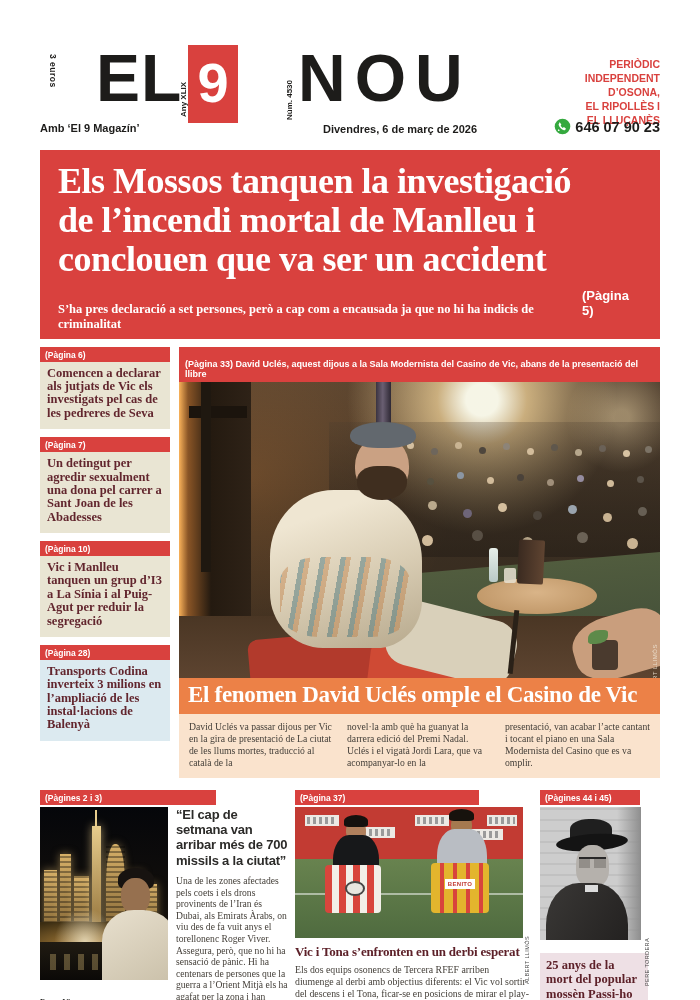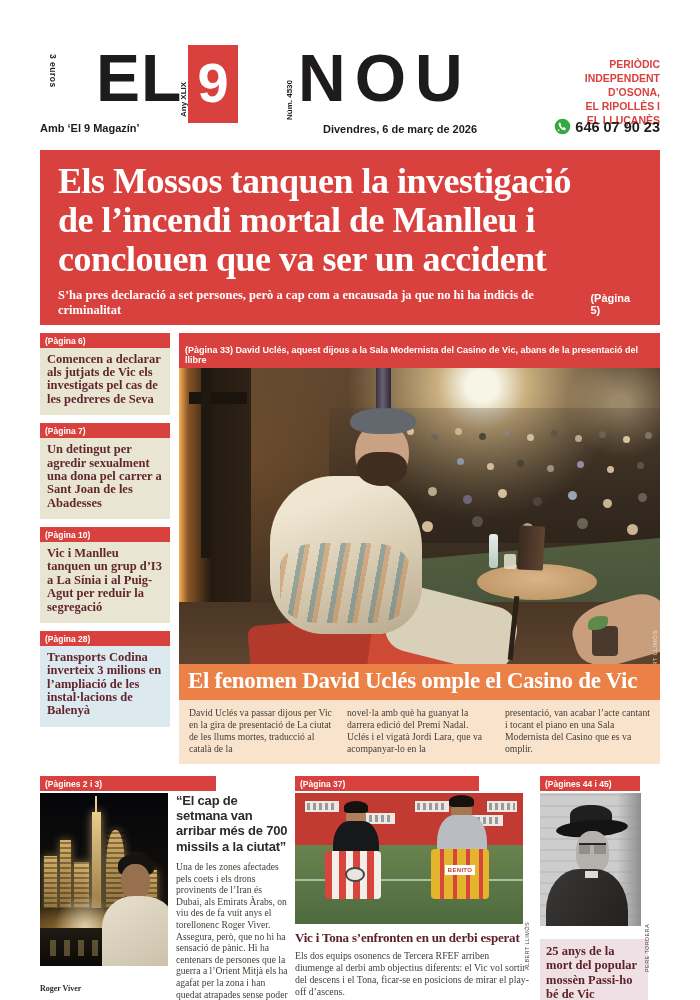--- a/index.html
+++ b/index.html
@@ -23,21 +23,21 @@
   .phone{position:absolute;right:0;top:118px;display:flex;align-items:center;gap:4px;font-weight:bold;font-size:14.5px;}
   .wa{width:17px;height:17px;}
 
   
   :root{--red:#d9413e;--orange:#ec8147;--peach:#fae3cd;--beige:#e9e5d3;--lblue:#dceaf0;
         --pink:#eee0e5;--maroon:#62262e;--dkmaroon:#5d2129;--body:#45403a;}
   .lead{background:var(--red);color:#fff;padding:12px 18px 7px;}
   .lead h1{margin:0;font-family:"Liberation Serif",serif;font-size:36px;line-height:1.08;letter-spacing:-.5px;font-weight:bold;}
   .lead-sub{display:flex;justify-content:space-between;align-items:flex-end;margin-top:9px;}
   .lead-sub-text{font-family:"Liberation Serif",serif;font-weight:bold;font-size:12.5px;}
-  .lead-ref{font-size:11px;font-weight:bold;margin-bottom:2px;}
+  .lead-ref{font-size:13px;font-weight:bold;margin-bottom:14px;}
 
   
   .main-row{display:flex;gap:9px;margin-top:8px;}
   .sidebar{width:130px;flex:none;}
   .side-item{margin-bottom:8px;border-radius:8px;}
   .tag{background:var(--red);color:#fff;font-size:8.5px;font-weight:bold;padding:3px 5px 2px;box-sizing:border-box;}
   .side-tag{display:block;}
   .side-box{padding:5px 7px 9px;font-family:"Liberation Serif",serif;font-weight:bold;
             font-size:12.5px;line-height:1.07;color:var(--maroon);}
   .bg-beige{background:var(--beige);} .bg-lblue{background:var(--lblue);}

